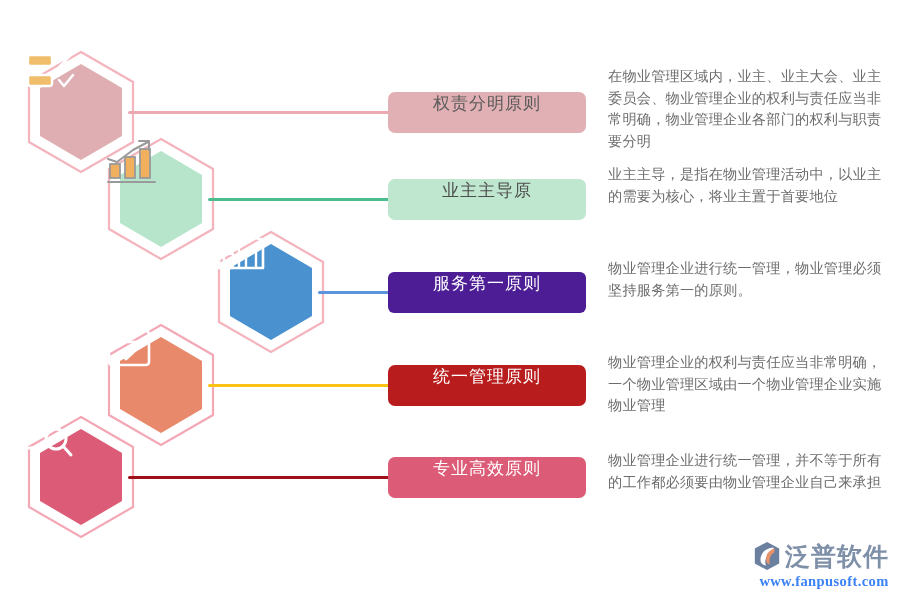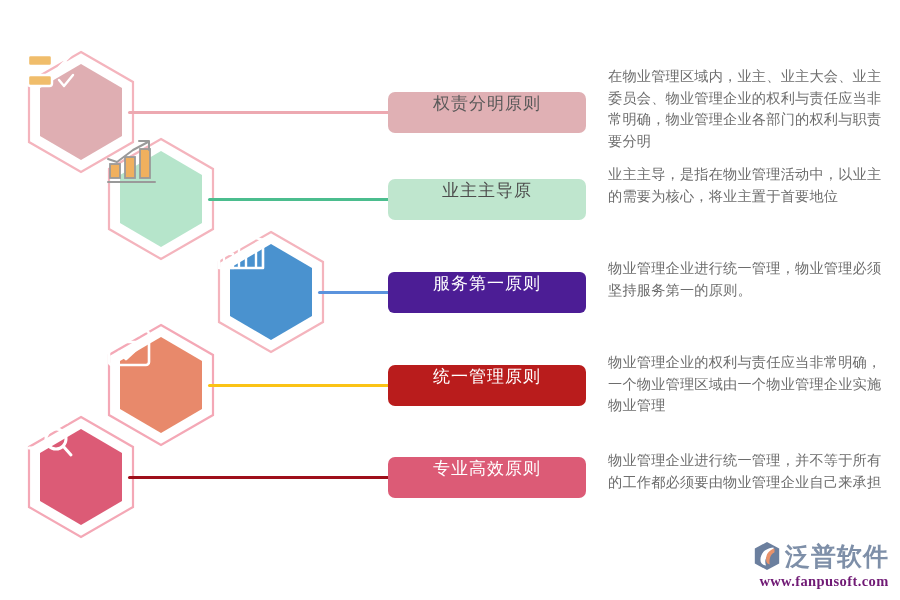--- a/index.html
+++ b/index.html
@@ -113,21 +113,21 @@
   #logo .logo-text {
     font-size: 25px;
     color: #7e8fa8;
     font-weight: 700;
     letter-spacing: 1px;
     font-family: "DejaVu Sans", "Liberation Sans", sans-serif;
   }
   #logo .logo-url {
     margin-top: 1px;
     font-size: 14.5px;
-    color: #701a75;
+    color: #3b82f6;
     font-family: "Liberation Serif", "DejaVu Serif", serif;
     font-weight: 700;
     letter-spacing: 0.4px;
     text-align: center;
     width: 144px;
   }
 </style>
 </head>
 <body>
 

